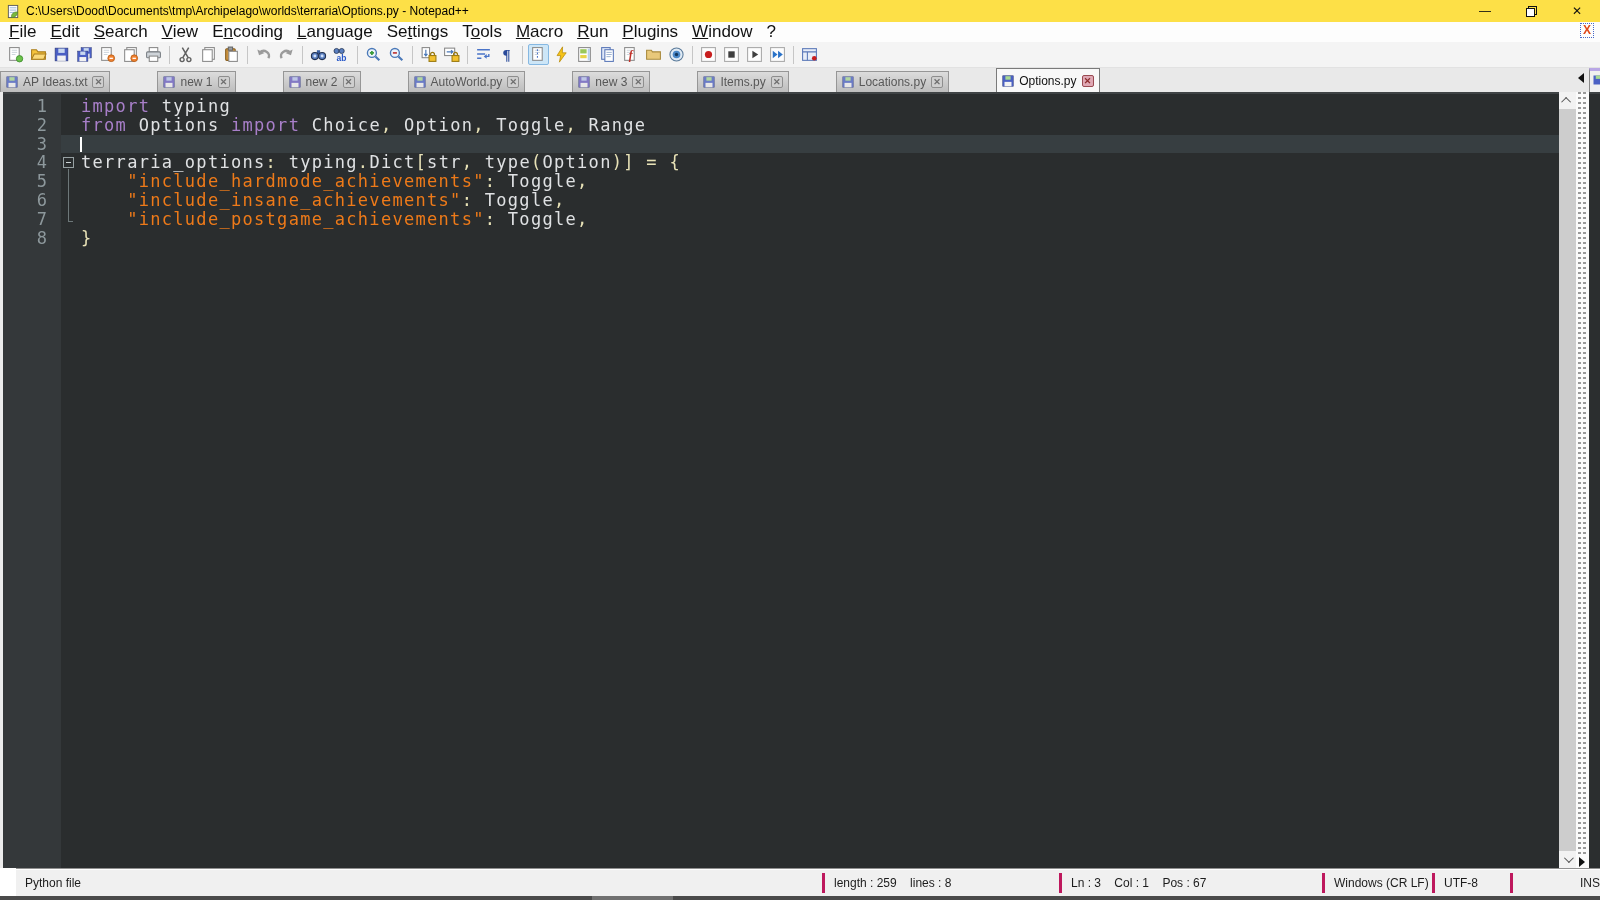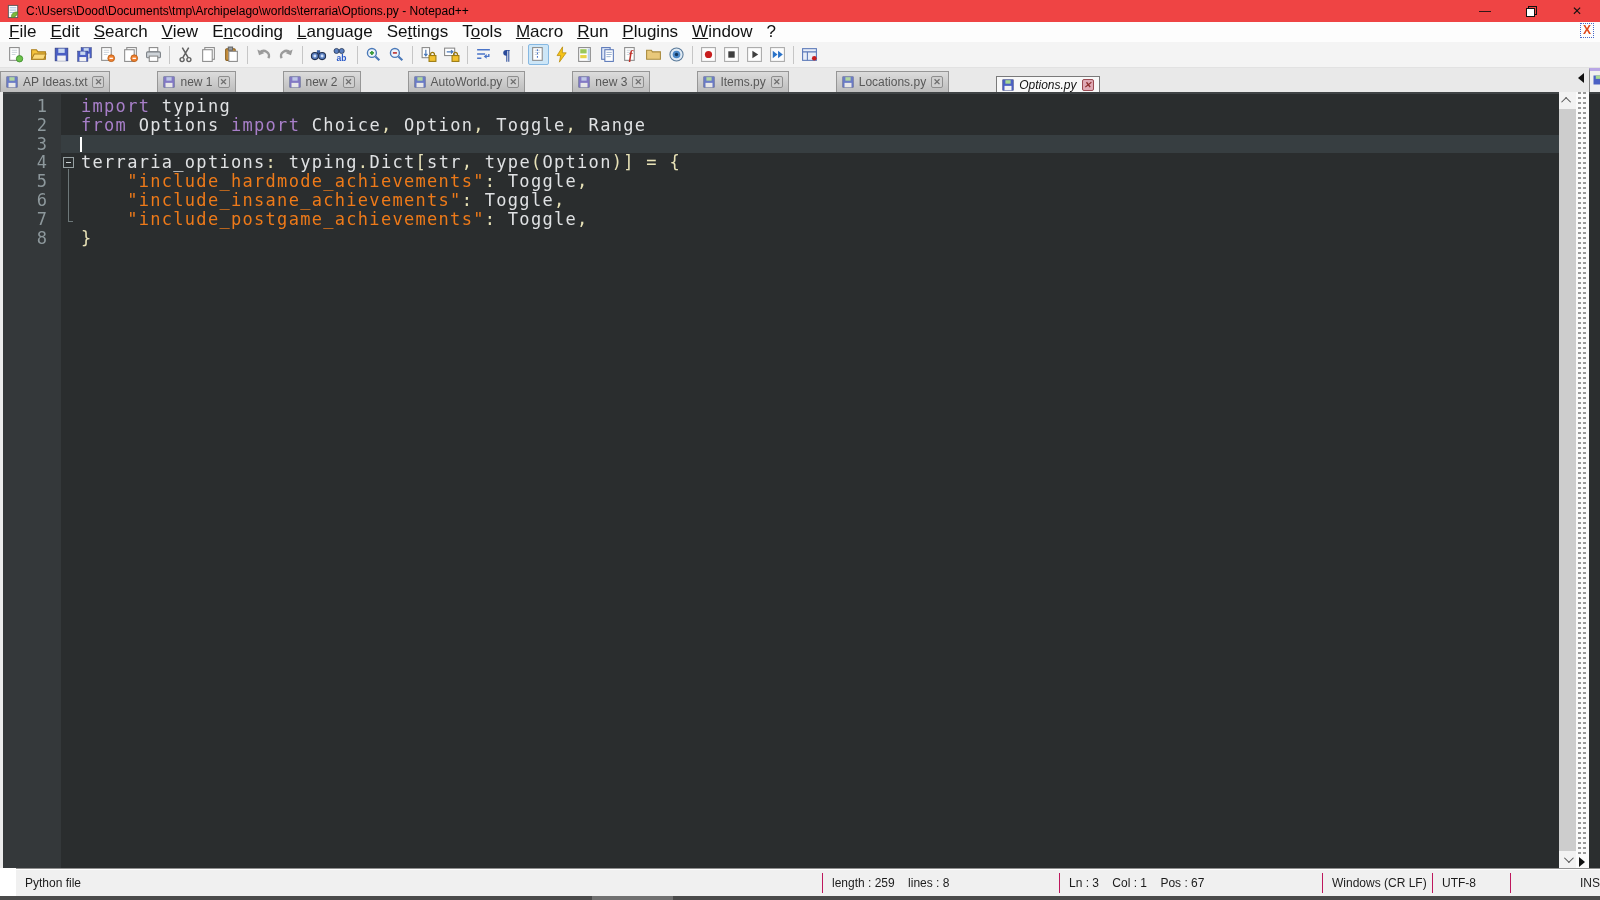--- a/index.html
+++ b/index.html
@@ -1,21 +1,21 @@
 <!DOCTYPE html>
 <html><head>
 <meta charset="utf-8">
 <style>
   * { margin:0; padding:0; box-sizing:border-box; }
   html,body { width:1600px; height:900px; overflow:hidden; background:#4a4a4a;
     font-family:"Liberation Sans", sans-serif; }
   .window { width:1600px; height:900px; display:flex; flex-direction:column; background:#fff; }
 
   
-  .titlebar { height:22px; background:#ef4444; display:flex; align-items:center; flex:0 0 22px; }
+  .titlebar { height:22px; background:#fde047; display:flex; align-items:center; flex:0 0 22px; }
   .app-icon { width:15px; height:15px; margin:0 5px 0 6px; }
   .title-text { font-size:12px; color:#000; white-space:nowrap; }
   .win-buttons { margin-left:auto; display:flex; height:100%; }
   .win-btn { width:46px; display:flex; align-items:center; justify-content:center;
     font-size:12px; color:#111; cursor:default; }
 
   
   .menubar { height:20px; background:#fdfdfd; display:flex; align-items:center;
     padding-left:2px; flex:0 0 20px; position:relative; }
   .menu-item { font-size:17px; color:#111; padding:2px 7px; white-space:pre; }
@@ -31,21 +31,21 @@
   .tb-icon { width:21px; height:21px; display:flex; align-items:center; justify-content:center;
     margin:0 1px; border:1px solid transparent; border-radius:2px; }
   .tb-icon.pressed { background:#cde6f7; border-color:#86b8e2; }
 
   
   .tabbar { height:24px; background:#e9e9e9; display:flex; align-items:flex-end;
     flex:0 0 24px; position:relative;gap:46px; }
   .tab { height:21px; display:flex; align-items:center; padding:0 5px 0 4px;
     background:linear-gradient(#dcdcdc,#bdbdbd); border:1px solid #969696; border-bottom:none;
     margin-right:1px; font-size:12px; color:#575757; white-space:nowrap; }
-  .tab.active { height:16px; background:#f8f8f8; color:#111; border-color:#7a7a7a;font-style:italic; }
+  .tab.active { height:24px; background:#f8f8f8; color:#111; border-color:#7a7a7a; }
   .tab .fd { width:14px; height:14px; margin-right:4px; opacity:.75; }
   .tab.active .fd { opacity:1; }
   .tab-close { width:12px; height:12px; margin-left:5px; font-size:9px; line-height:11px;
     text-align:center; color:#6e6e6e; border:1px solid #8e8e8e; border-radius:2px;
     background:#cfcfcf; font-weight:bold; }
   .tab.active .tab-close { color:#8c2c2c; background:#dfa8b4; border-color:#9a4a52; }
   .tab-scroll-left { position:absolute; right:16px; top:5px; width:0; height:0;
     border-top:5px solid transparent; border-bottom:5px solid transparent; border-right:6px solid #111; }
   .tab-fragment { position:absolute; right:0; bottom:0; width:11px; height:24px;
     background:#f0f0f0; border-top:3px solid #b9a7e6; border-left:1px solid #8a8a8a; }
@@ -88,21 +88,21 @@
   .dots.d1 { left:2px; } .dots.d2 { left:7px; }
   .split-arrow { position:absolute; bottom:1px; left:3px; width:0; height:0;
     border-top:5px solid transparent; border-bottom:5px solid transparent; border-left:6px solid #111; }
   .sliver { flex:0 0 11px; background:#2b2e2f; border-top:2px solid #3f4345; }
 
   
   .statusbar { flex:0 0 28px; background:#f0f0f0; border-top:1px solid #909090;
     box-shadow:inset 0 1px 0 #ffffff; display:flex; align-items:center;
     font-size:12px; color:#1c1c1c;margin-left:16px; }
   .st { white-space:pre; padding-left:9px; height:20px; line-height:20px; }
-  .st + .st { border-left:1px solid #be185d; }
+  .st + .st { border-left:3px solid #be185d; }
   .st1 { flex:1 1 auto; } .st2 { flex:0 0 237px; } .st3 { flex:0 0 263px; }
   .st4 { flex:0 0 110px; } .st5 { flex:0 0 78px; } .st6 { flex:0 0 90px;text-align:right; }
 
   .taskbar { flex:0 0 4px; background:#4a4a4a; position:relative; }
   .taskbar .seg { position:absolute; left:592px; width:81px; top:0; bottom:0; background:#707070; }
 </style>
 </head>
 <body>
 
 <div class="window">

